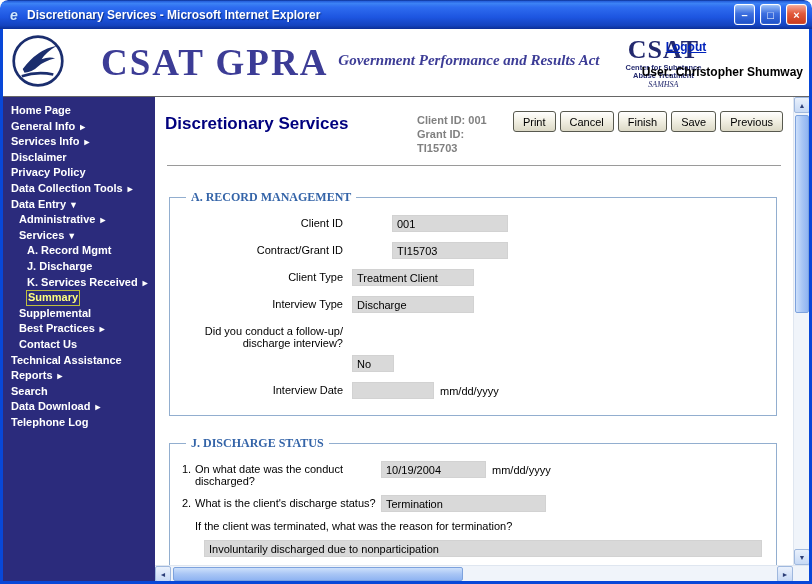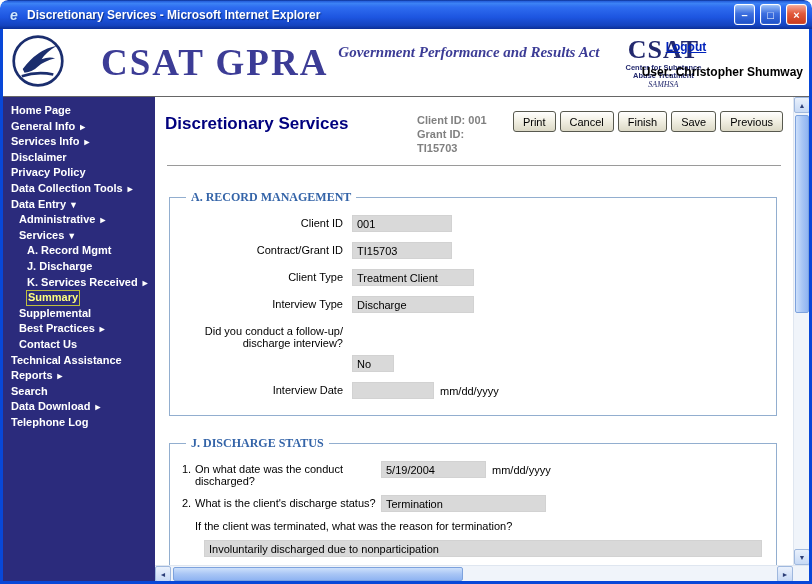--- a/index.html
+++ b/index.html
@@ -22,21 +22,21 @@
     background:linear-gradient(180deg,#9cc1f7,#3d6fe0 45%,#1c50c8); box-shadow:inset 0 0 1px #fff;
   }
   .win-btn.close { background:linear-gradient(180deg,#f5a998,#e25a3c 45%,#c93a1c); }
 
   
   .chrome { flex:1; display:flex; flex-direction:column; border:3px solid #0847d8; border-top:none; background:#fff; overflow:hidden; min-height:0; }
 
   
   .header { height:68px; flex:0 0 68px; display:flex; align-items:center; background:#fff; position:relative; border-bottom:1px solid #666; }
   .hhs-logo { margin:0 0 0 8px; flex:0 0 auto; }
-  .brand-wrap { display:flex; align-items:flex-start; margin-left:36px; }
+  .brand-wrap { display:flex; align-items:center; margin-left:36px; }
   .brand-title { font-family:"Liberation Serif", serif; font-weight:bold; font-size:37px; line-height:38px; color:#3c3c96; letter-spacing:2px; }
   .brand-tagline { font-family:"Liberation Serif", serif; font-style:italic; font-weight:bold; font-size:15px; color:#3c3c96; margin:0 0 5px 10px; white-space:nowrap; }
   .csat-block { margin-left:26px; text-align:center; color:#23296e; line-height:1; }
   .csat-name { font-family:"Liberation Serif", serif; font-weight:bold; font-size:26px; letter-spacing:1px; }
   .csat-sub { font-size:7.5px; font-weight:bold; margin-top:1px; }
   .csat-samhsa { font-family:"Liberation Serif", serif; font-style:italic; font-size:8px; margin-top:1px; }
   .head-right { position:absolute; right:6px; top:8px; text-align:left; }
   .logout-link { display:inline-block; margin-left:24px; color:#0022bb; font-weight:bold; font-size:12px; text-decoration:underline; cursor:pointer; }
   .user-label { margin-top:10px; font-weight:bold; font-size:12px; color:#000; white-space:nowrap; }
 
@@ -66,21 +66,21 @@
 
   
   fieldset { border:1px solid #92aecf; margin:24px 6px 0 4px; padding:10px 12px 14px 12px; }
   fieldset.fs-j { margin-top:20px; padding-bottom:12px; }
   legend { color:#3464a8; font-weight:bold; font-size:12px; padding:0 5px; margin-left:4px;font-family:Liberation Serif, serif; }
 
   .field-row { display:flex; align-items:flex-start; margin-bottom:10px; font-size:11px; }
   .field-row:last-child { margin-bottom:2px; }
   .f-label { width:170px; flex:0 0 170px; text-align:right; padding-right:9px; padding-top:2px; color:#000; }
   .f-value { background:#d9d9d9; border:1px solid #d2d2d2; height:17px; padding:2px 4px; font-size:11px; color:#000; white-space:nowrap; overflow:hidden; }
-  .v100 { width:100px; } .v120 { width:122px; } .v50 { width:42px;margin-top:32px; } .v80 { width:82px; } .v105 { width:105px; } .v165 { width:165px; }
+  .v100 { width:116px;margin-left:40px; } .v120 { width:122px; } .v50 { width:42px;margin-top:32px; } .v80 { width:82px; } .v105 { width:105px; } .v165 { width:165px; }
   .f-suffix { margin-left:6px; padding-top:3px; font-size:11px; color:#000; }
 
   .j-row { display:flex; align-items:flex-start; font-size:11px; margin-bottom:8px; }
   .j-num { width:13px; flex:0 0 13px; padding-top:2px; }
   .j-text { width:186px; flex:0 0 186px; padding-top:2px; }
   .j-note { font-size:11px; margin:2px 0 8px 13px; }
   .j-reason { display:flex; margin:0 2px 10px 22px; }
   .j-reason .f-value { flex:1; }
   .j-other { display:flex; margin:0 2px 2px 13px; font-size:11px; }
   .j-other-label { width:92px; flex:0 0 92px; text-align:right; padding-right:8px; padding-top:2px; }
@@ -216,21 +216,21 @@
                 <span class="f-suffix">mm/dd/yyyy</span>
               </div>
             </fieldset>
 
             <fieldset class="fs-j">
               <legend>J. DISCHARGE STATUS</legend>
 
               <div class="j-row">
                 <span class="j-num">1.</span>
                 <span class="j-text">On what date was the conduct discharged?</span>
-                <div class="f-value v105">5/19/2004</div>
+                <div class="f-value v105">10/19/2004</div>
                 <span class="f-suffix">mm/dd/yyyy</span>
               </div>
 
               <div class="j-row">
                 <span class="j-num">2.</span>
                 <span class="j-text">What is the client's discharge status?</span>
                 <div class="f-value v165">Termination</div>
               </div>
 
               <div class="j-note">If the client was terminated, what was the reason for termination?</div>

